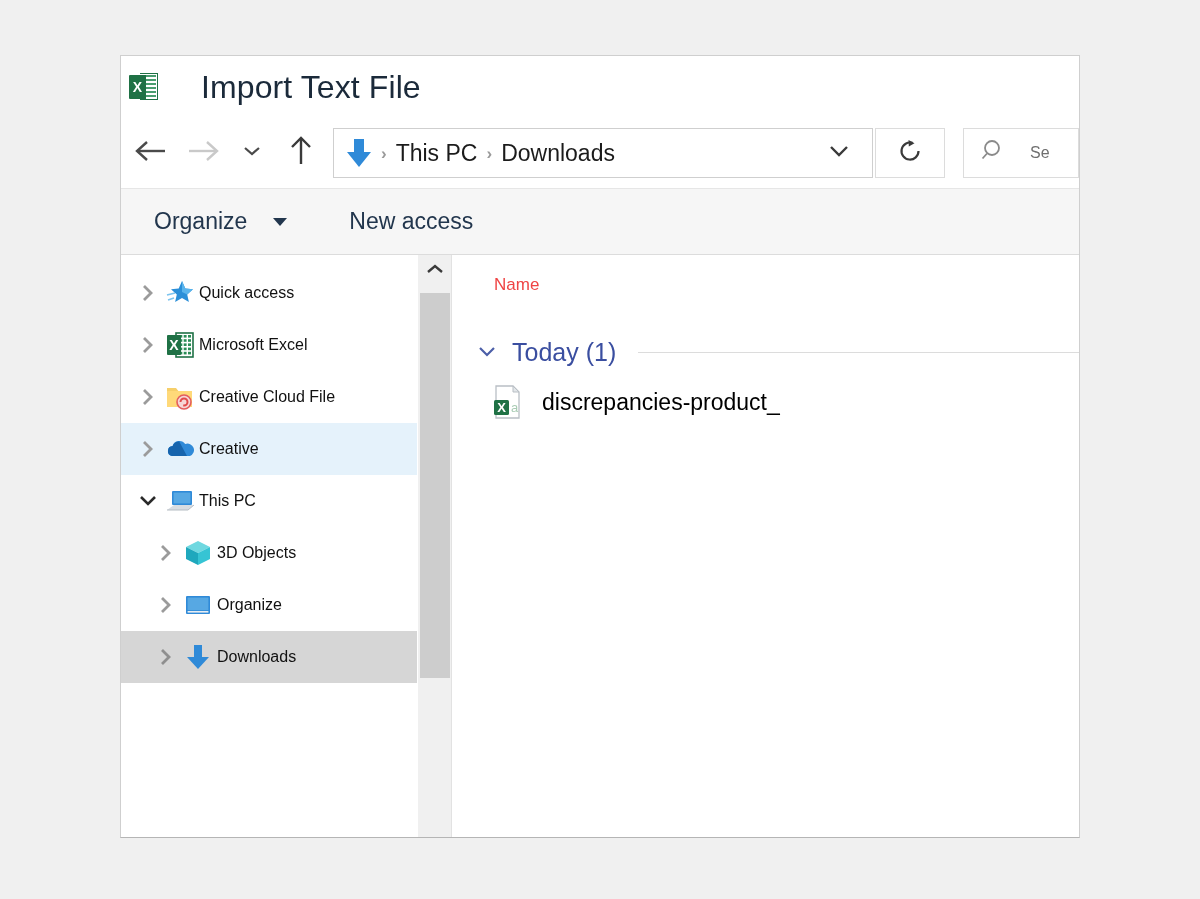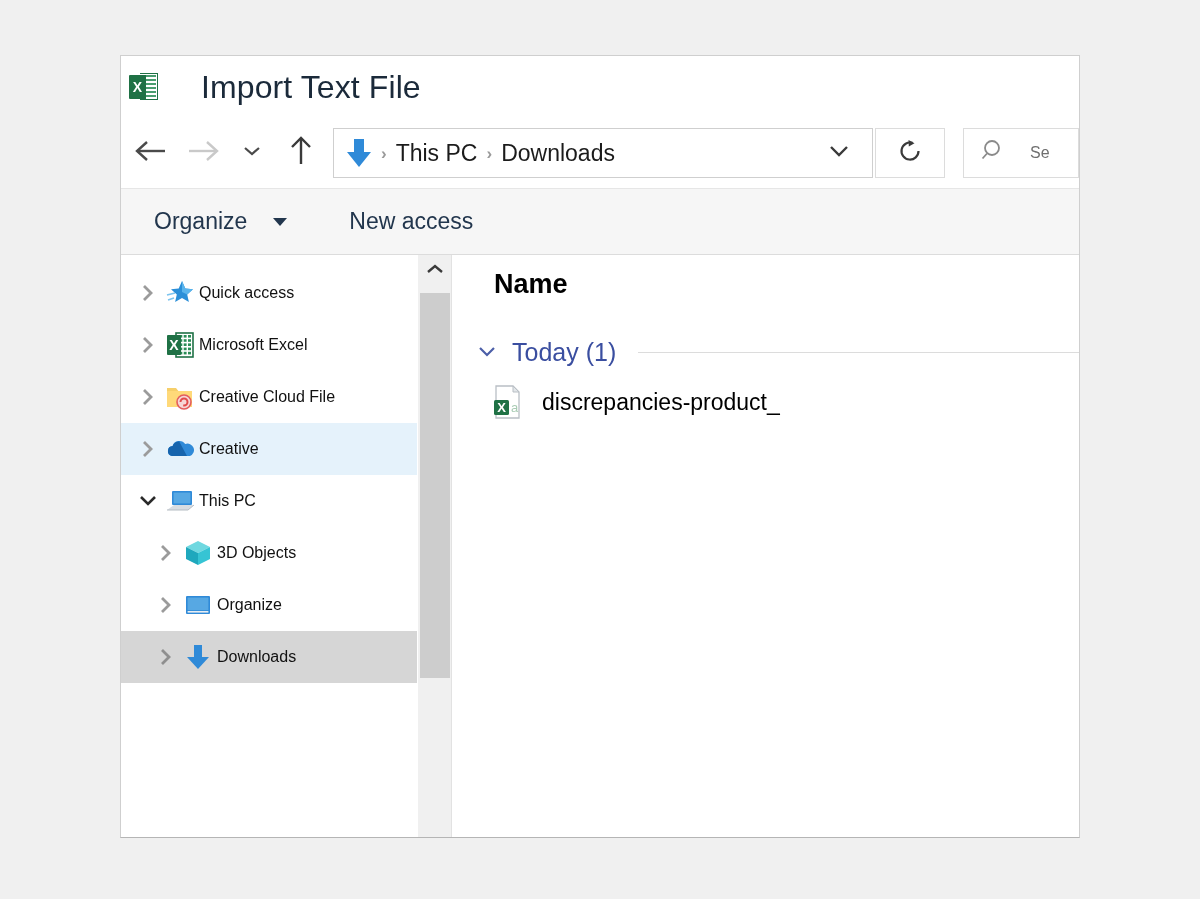--- a/index.html
+++ b/index.html
@@ -276,23 +276,22 @@
     min-width: 0;
   }
   #colhead {
     height: 60px;
     display: flex;
     align-items: center;
     padding-left: 42px;
     border-bottom: 1px solid #ffffff;
   }
   #colhead .h {
-    font-size: 27px;
-    color: #000000;
-    font-weight: bold;
+    font-size: 17px;
+    color: #ef4444;
   }
   .group-head {
     display: flex;
     align-items: center;
     height: 46px;
     padding-left: 20px;
     margin-top: 14px;
   }
   .group-head .gchev {
     width: 30px;

